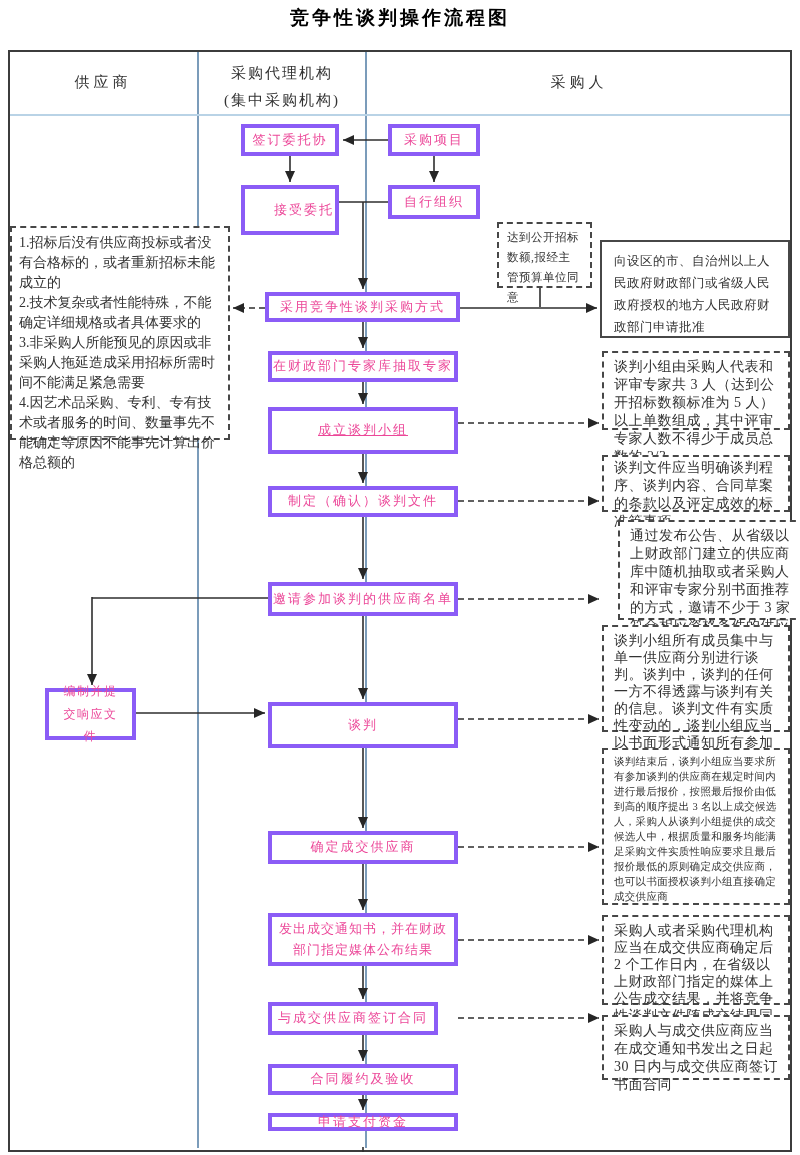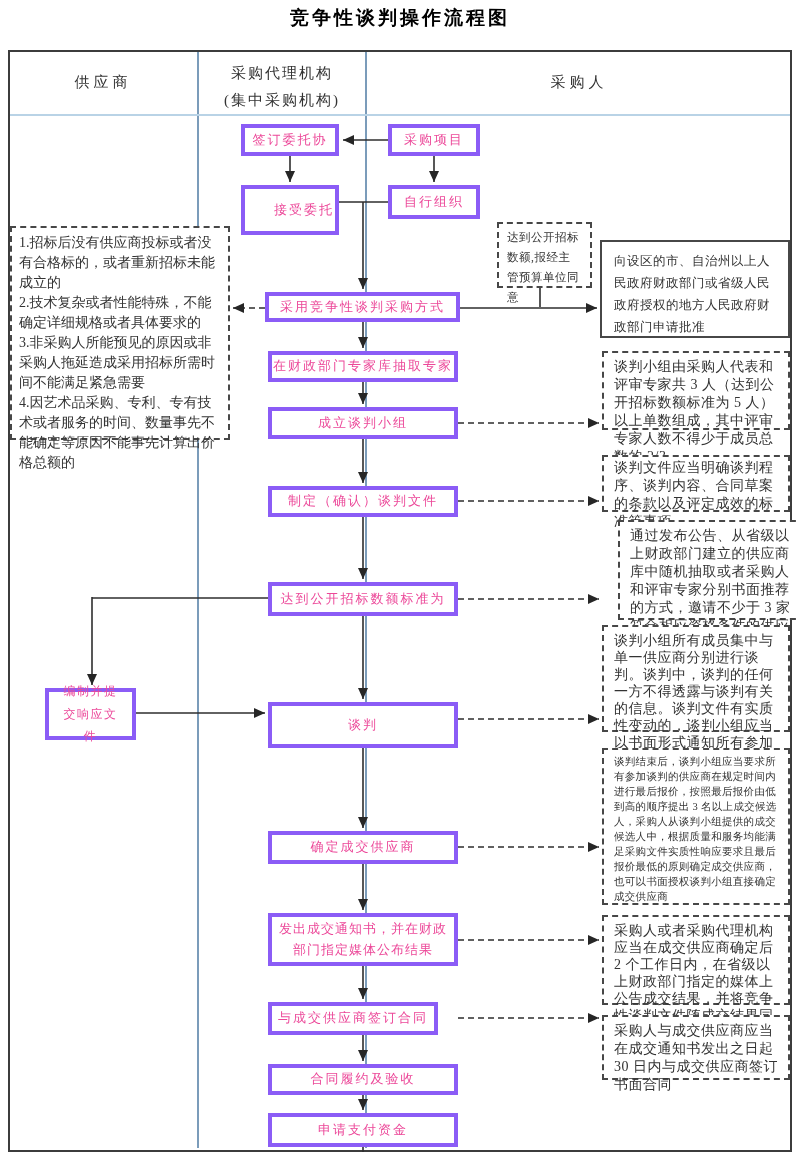--- a/index.html
+++ b/index.html
@@ -80,29 +80,29 @@
       <line x1="458" y1="1018" x2="599" y2="1018" marker-end="url(#arr)"></line>
     </g>
   </svg>
 
   <div class="node" style="left:241px;top:124px;width:98px;height:32px;">签订委托协</div>
   <div class="node" style="left:388px;top:124px;width:92px;height:32px;">采购项目</div>
   <div class="node" style="left:241px;top:185px;width:98px;height:50px;padding-left:28px;">接受委托</div>
   <div class="node" style="left:388px;top:185px;width:92px;height:34px;">自行组织</div>
   <div class="node" style="left:265px;top:292px;width:195px;height:30px;">采用竞争性谈判采购方式</div>
   <div class="node" style="left:268px;top:351px;width:190px;height:31px;">在财政部门专家库抽取专家</div>
-  <div class="node" style="left:268px;top:407px;width:190px;height:32px;">成立谈判小组</div>
+  <div class="node" style="left:268px;top:407px;width:190px;height:47px;text-decoration:underline;">成立谈判小组</div>
   <div class="node" style="left:268px;top:486px;width:190px;height:31px;">制定（确认）谈判文件</div>
-  <div class="node" style="left:268px;top:582px;width:190px;height:34px;">达到公开招标数额标准为</div>
+  <div class="node" style="left:268px;top:582px;width:190px;height:34px;">邀请参加谈判的供应商名单</div>
   <div class="node" style="left:268px;top:702px;width:190px;height:46px;">谈判</div>
   <div class="node" style="left:268px;top:831px;width:190px;height:33px;">确定成交供应商</div>
   <div class="node" style="left:268px;top:913px;width:190px;height:53px;letter-spacing:1px;padding:12px 6px;">发出成交通知书，并在财政部门指定媒体公布结果</div>
   <div class="node" style="left:268px;top:1002px;width:170px;height:33px;">与成交供应商签订合同</div>
   <div class="node" style="left:268px;top:1064px;width:190px;height:31px;">合同履约及验收</div>
-  <div class="node" style="left:268px;top:1113px;width:190px;height:34px;">申请支付资金</div>
+  <div class="node" style="left:268px;top:1113px;width:190px;height:18px;">申请支付资金</div>
 
   <div class="node" style="left:45px;top:688px;width:91px;height:52px;font-size:12px;letter-spacing:1.5px;line-height:1.9;padding:2px 8px;">编制并提交响应文件</div>
 
   <div class="note" style="left:10px;top:226px;width:220px;height:214px;line-height:20px;padding:5px 7px;letter-spacing:0;">
     <div class="reason">1.招标后没有供应商投标或者没有合格标的，或者重新招标未能成立的</div>
     <div class="reason">2.技术复杂或者性能特殊，不能确定详细规格或者具体要求的</div>
     <div class="reason">3.非采购人所能预见的原因或非采购人拖延造成采用招标所需时间不能满足紧急需要</div>
     <div class="reason">4.因艺术品采购、专利、专有技术或者服务的时间、数量事先不能确定等原因不能事先计算出价格总额的</div>
   </div>
 

